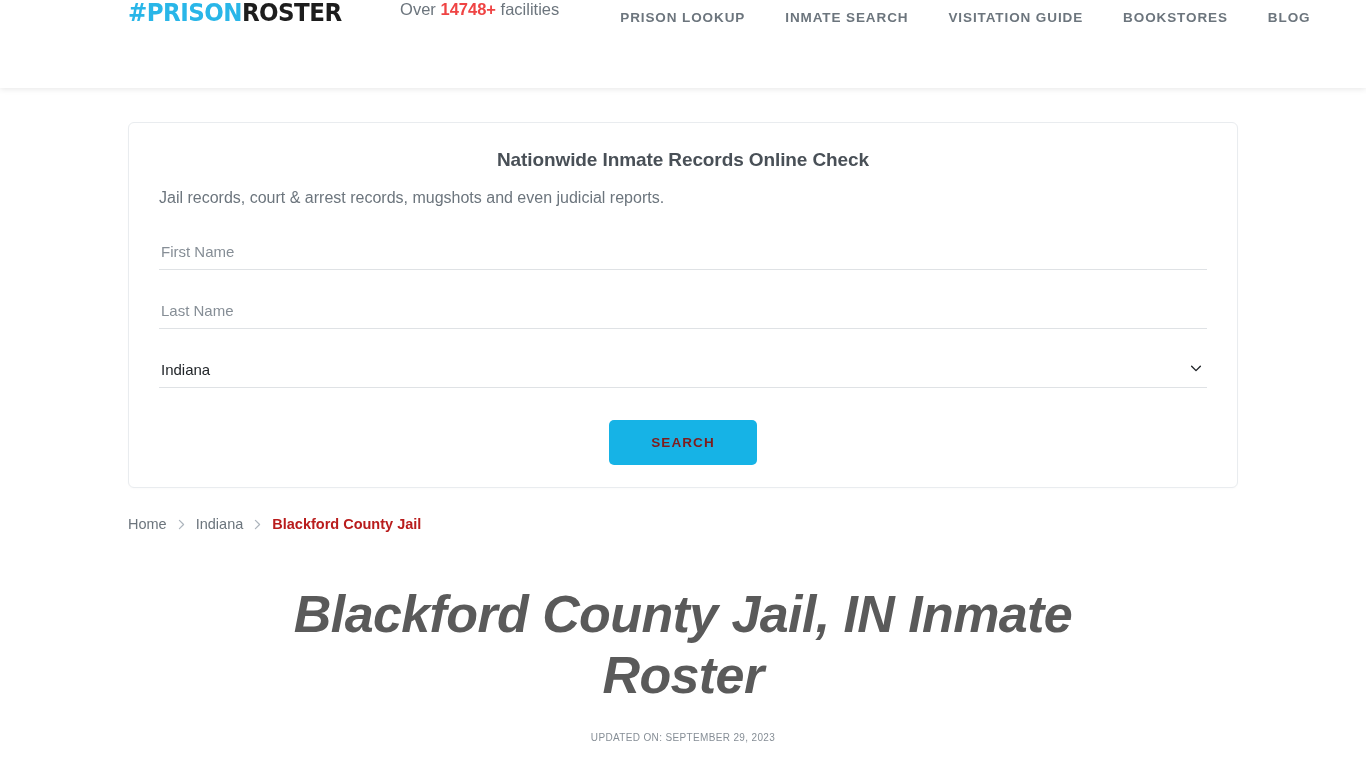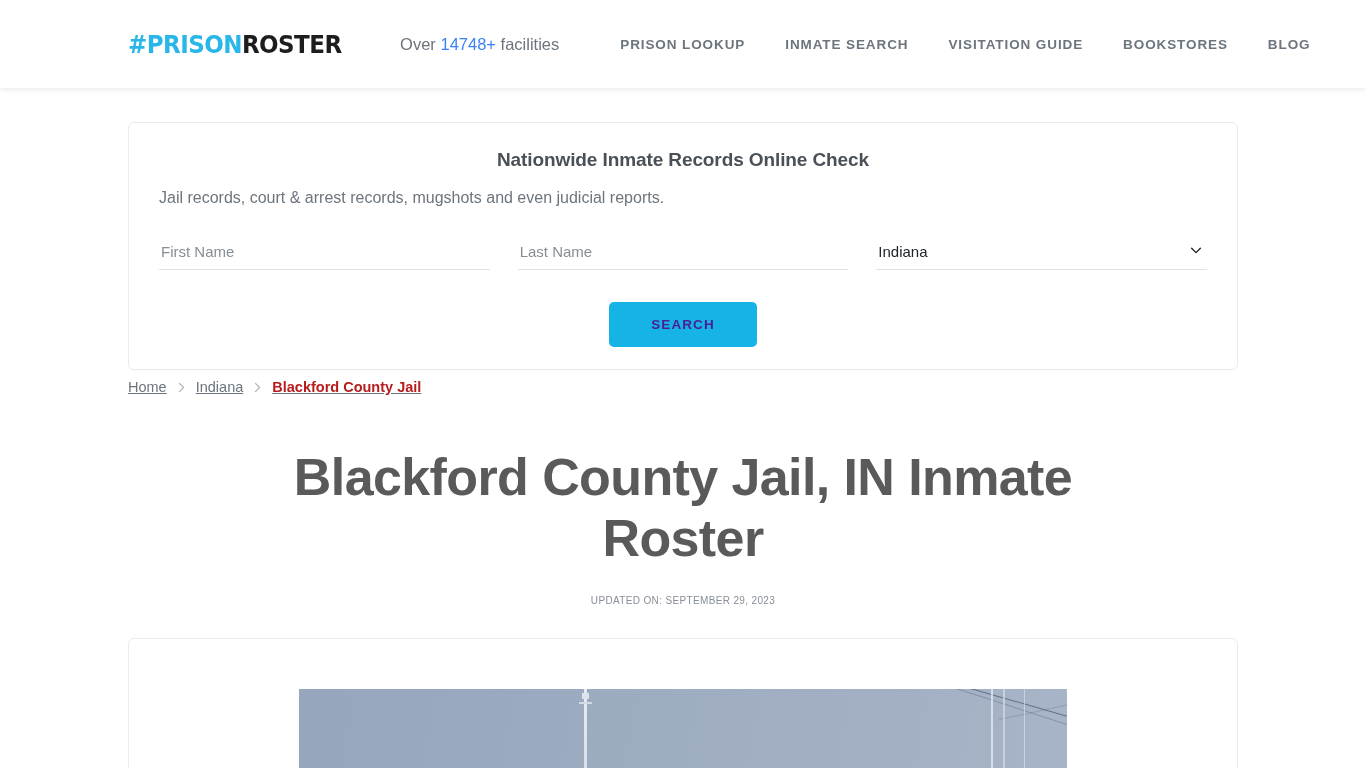--- a/index.html
+++ b/index.html
@@ -19,21 +19,21 @@
     background: #ffffff;
     box-shadow: 0 1px 6px rgba(0,0,0,0.10);
     display: flex;
     align-items: center;
     z-index: 10;
   }
   .header-inner {
     width: 1110px;
     margin: 8px auto;
     display: flex;
-    align-items: center;
+    align-items: flex-start;
     height: 100%;
   }
   .logo {
     font-family: "DejaVu Sans", sans-serif;
     font-size: 25px;
     font-weight: 700;
     letter-spacing: -0.6px;
     line-height: 1;
     white-space: nowrap;
     text-decoration: none;
@@ -42,21 +42,21 @@
   }
   .logo .hash { color: #29b6e8; }
   .logo .roster { color: #1d1d1d; }
 
   .facilities {
     margin-left: 40px;
     font-size: 16.5px;
     color: #6c757d;
     white-space: nowrap;
   }
-  .facilities b { color: #3b82f6; font-weight: 400; }
+  .facilities b { color: #ef4444; font-weight: 700; }
 
   .main-nav {
     margin-left: 42px;
     display: flex;
     align-items: center;
     gap: 2px;
     flex: 1;
     justify-content: flex-end;
   }
   .nav-link {
@@ -96,20 +96,21 @@
   .search-sub {
     margin: 18px 0 0;
     font-size: 16px;
     color: #6c757d;
     font-weight: 400;
   }
   .search-form {
     margin-top: 32px;
     display: flex;
     gap: 28px;
+    flex-direction: column;
   }
   .field { flex: 1; position: relative; }
   .field input,
   .field select {
     width: 100%;
     border: none;
     border-bottom: 1px solid #dfe2e5;
     background: transparent;
     font-family: "Liberation Sans", sans-serif;
     font-size: 15px;
@@ -134,39 +135,38 @@
 
   .search-btn-row {
     margin-top: 32px;
     display: flex;
     justify-content: center;
   }
   .search-btn {
     background: #16b3e6;
     border: none;
     border-radius: 5px;
-    color: #4c1d95;
+    color: #7f1d1d;
     font-family: "Liberation Sans", sans-serif;
     font-size: 13.5px;
     font-weight: 700;
     letter-spacing: 1.1px;
     padding: 15px 42px;
     cursor: pointer;
     text-transform: uppercase;
   }
 
   
   .breadcrumb {
-    margin-top: 9px;
+    margin-top: 28px;
     display: flex;
     align-items: center;
     font-size: 14.5px;
     color: #6c757d;
     gap: 0;
-    text-decoration: underline;
   }
   .breadcrumb a {
     color: #6c757d;
     text-decoration: none;
   }
   .crumb-sep {
     display: inline-flex;
     align-items: center;
     margin: 0 9px;
     color: #adb5bd;
@@ -180,20 +180,21 @@
   
   .page-title {
     margin: 52px 0 0;
     text-align: center;
     font-size: 52px;
     line-height: 1.17;
     font-weight: 700;
     color: #5a5a5a;
     letter-spacing: -0.6px;
     padding: 0 120px;
+    font-style: italic;
   }
   .updated {
     margin: 26px 0 0;
     text-align: center;
     font-size: 10px;
     letter-spacing: 0.35px;
     color: #868e96;
     text-transform: uppercase;
   }
 

